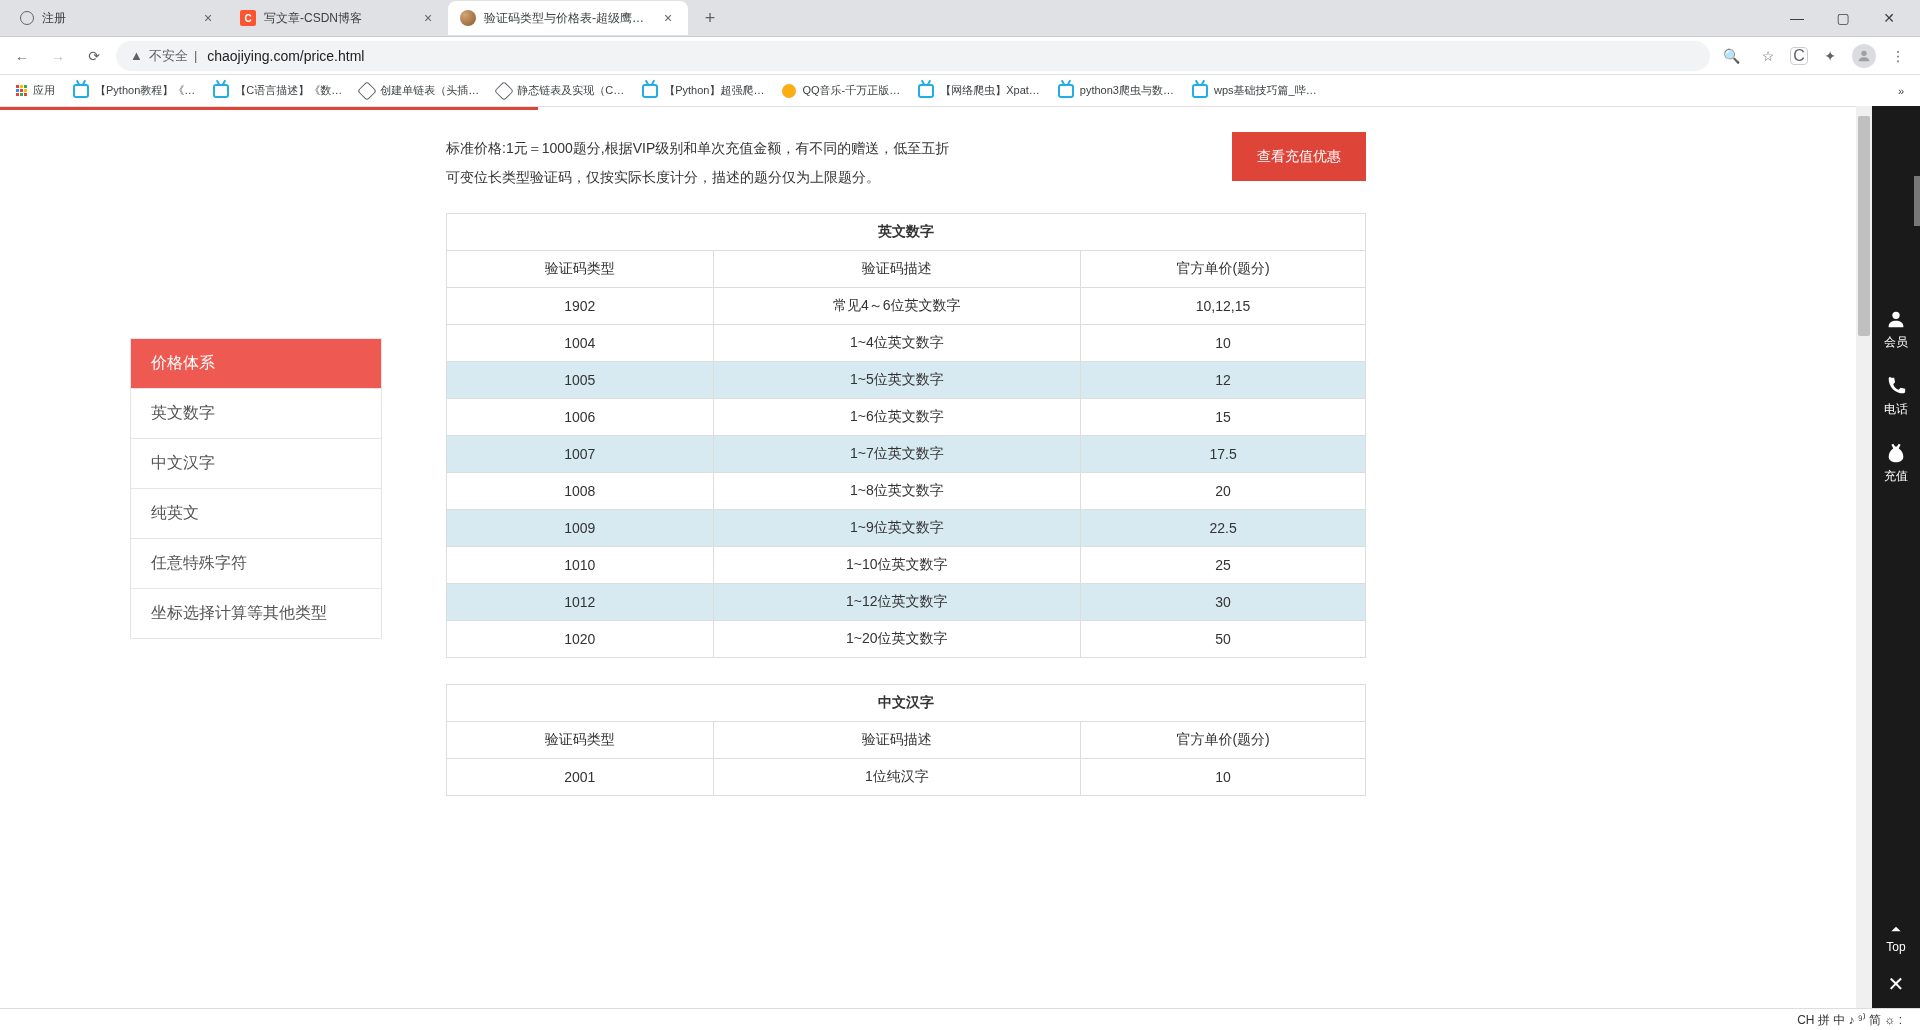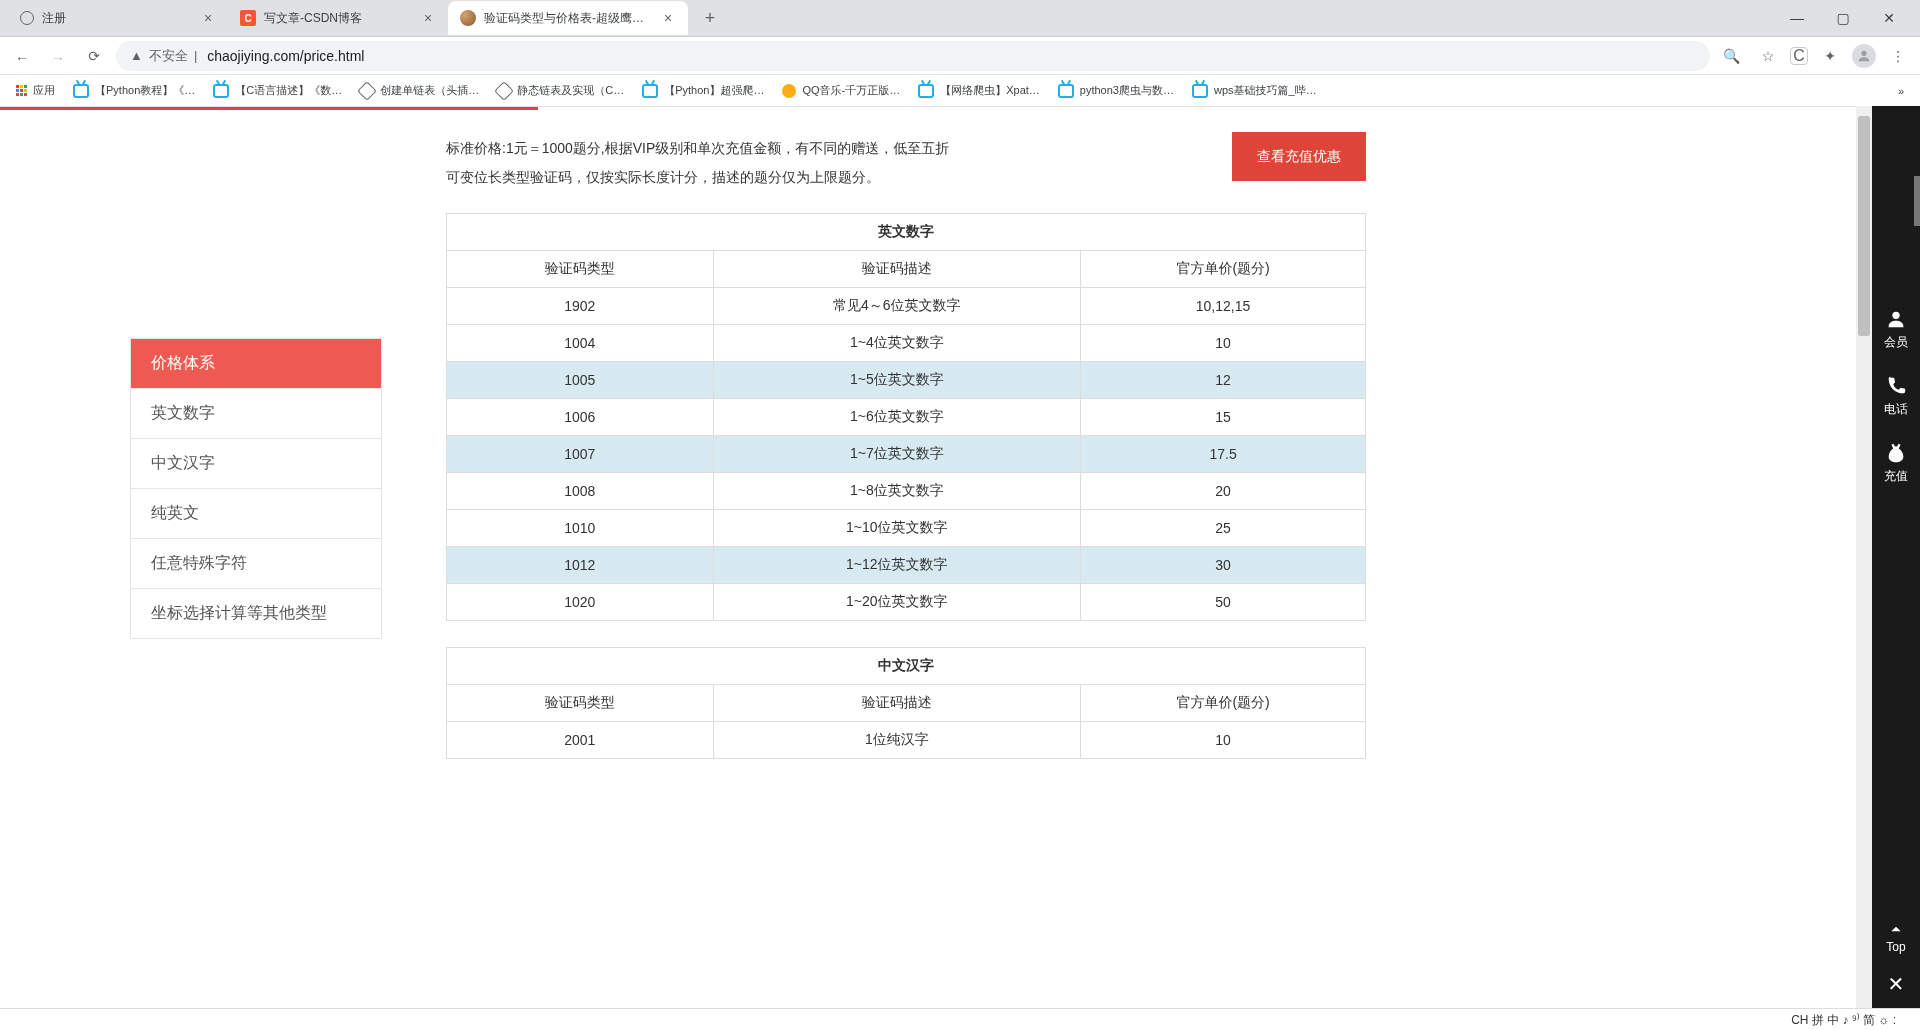--- a/index.html
+++ b/index.html
@@ -57,21 +57,21 @@
 .float-item svg { width: 22px; height: 22px; fill: #fff; }
 .float-label { font-size: 12px; }
 .float-bottom { margin-top: auto; padding-bottom: 12px; display: flex; flex-direction: column; align-items: center; gap: 14px; }
 .float-scroll-ind { position: absolute; right: 0; top: 70px; width: 6px; height: 50px; background: #777; }
 
 
 .vscroll { position: fixed; right: 48px; top: 106px; bottom: 22px; width: 16px; background: #f0f0f0; }
 .vscroll-thumb { position: absolute; right: 2px; width: 12px; background: #c0c0c0; border-radius: 2px; }
 
 
-.ime-bar { position: fixed; bottom: 0; right: 0; left: 0; height: 22px; background: #fff; border-top: 1px solid #ddd; display: flex; align-items: center; justify-content: flex-end; padding-right: 24px; font-size: 12px; color: #333; gap: 8px; }
+.ime-bar { position: fixed; bottom: 0; right: 0; left: 0; height: 22px; background: #fff; border-top: 1px solid #ddd; display: flex; align-items: center; justify-content: flex-end; padding-right: 18px; font-size: 12px; color: #333; gap: 8px; }
 
 .apps-icon { display: grid; grid-template-columns: repeat(3, 3px); grid-template-rows: repeat(3, 3px); gap: 1px; }
 .apps-icon span { background: #ea4335; }
 .apps-icon span:nth-child(2){ background:#fbbc04;} .apps-icon span:nth-child(3){background:#34a853;} .apps-icon span:nth-child(4){background:#4285f4;} .apps-icon span:nth-child(6){background:#fbbc04;} .apps-icon span:nth-child(8){background:#34a853;}
 
 .bili-ico { width:16px; height:14px; border:2px solid #23ade5; border-radius:3px; position:relative;}
 .bili-ico::before,.bili-ico::after{content:'';position:absolute;width:2px;height:5px;background:#23ade5;top:-6px;} .bili-ico::before{left:2px;transform:rotate(-30deg);} .bili-ico::after{right:2px;transform:rotate(30deg);}
 .globe-ico{width:14px;height:14px;border:1.5px solid #5f6368;border-radius:50%;}
 .csdn-ico{width:16px;height:16px;background:#fc5531;color:#fff;font-size:10px;font-weight:bold;display:flex;align-items:center;justify-content:center;border-radius:2px;}
 .eagle-ico{width:16px;height:16px;background:radial-gradient(circle at 30% 30%,#d4a373,#8b5a2b);border-radius:50%;}
@@ -241,20 +241,25 @@
             <tr class="alt">
               <td>1007</td>
               <td>1~7位英文数字</td>
               <td>17.5</td>
             </tr>
             <tr class="">
               <td>1008</td>
               <td>1~8位英文数字</td>
               <td>20</td>
             </tr>
+            <tr class="alt">
+              <td>1009</td>
+              <td>1~9位英文数字</td>
+              <td>22.5</td>
+            </tr>
             <tr class="">
               <td>1010</td>
               <td>1~10位英文数字</td>
               <td>25</td>
             </tr>
             <tr class="alt">
               <td>1012</td>
               <td>1~12位英文数字</td>
               <td>30</td>
             </tr>

